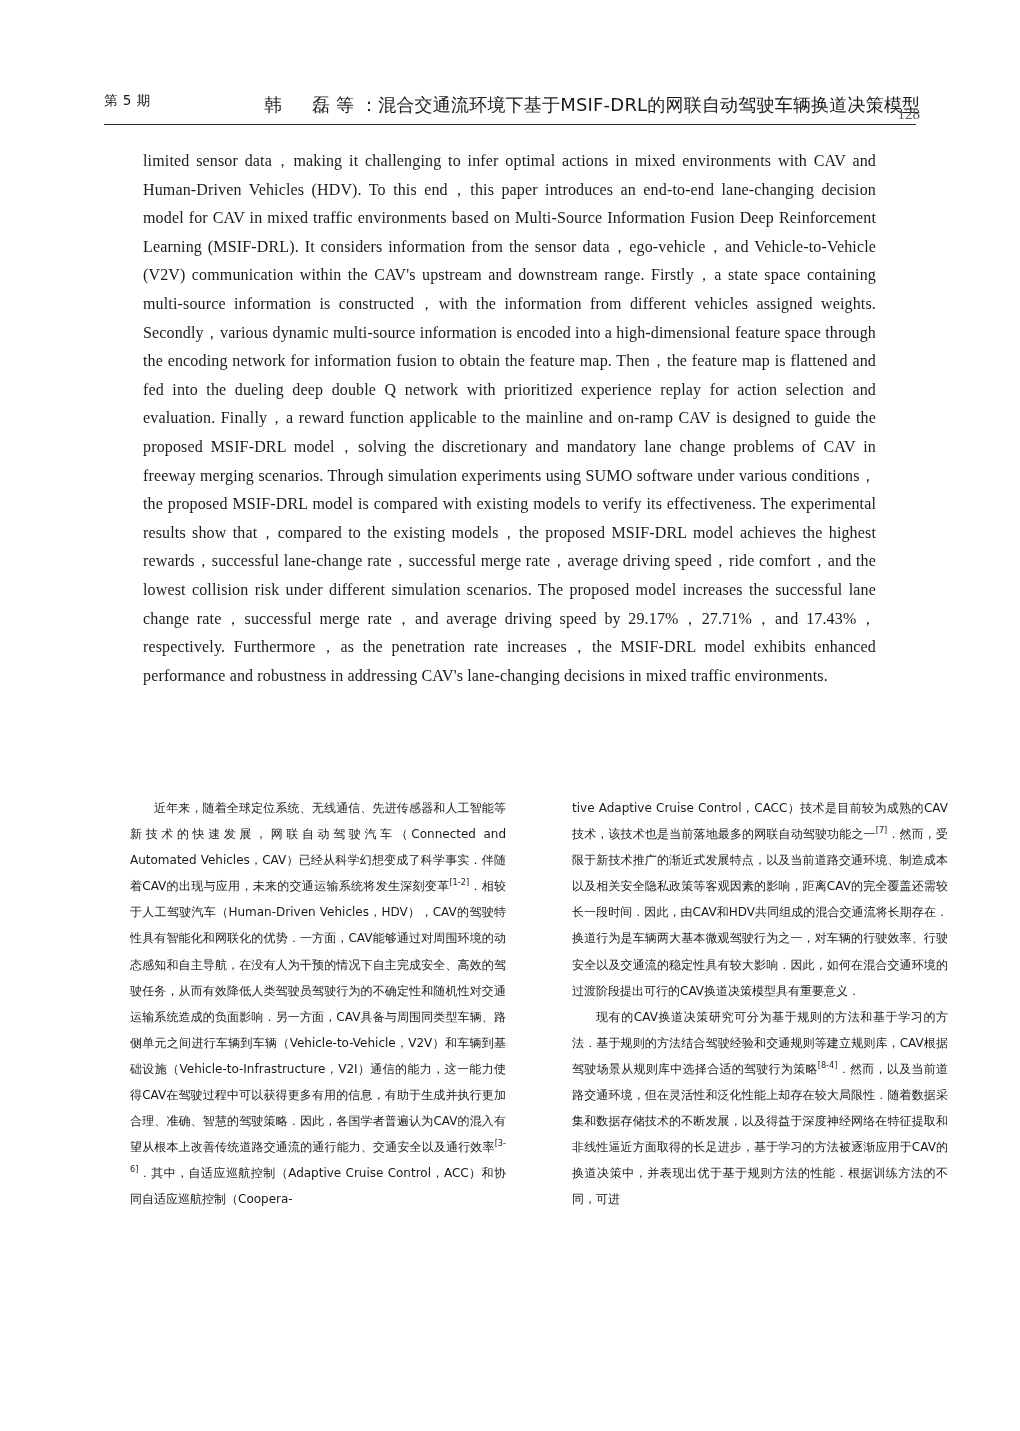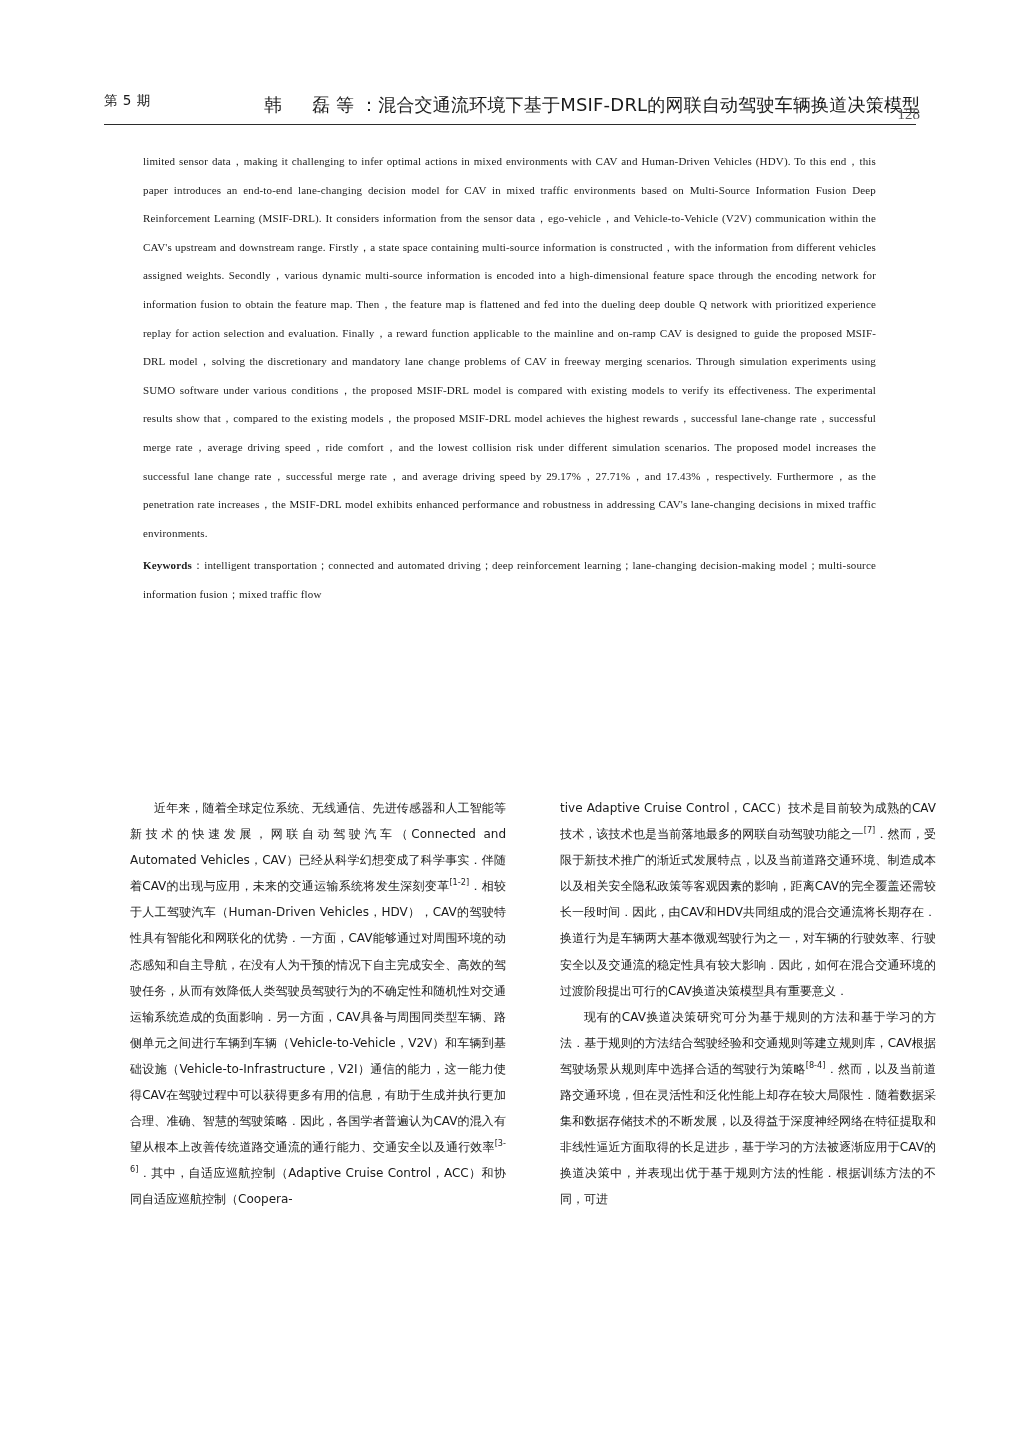--- a/index.html
+++ b/index.html
@@ -70,21 +70,21 @@
     font-family: "Liberation Serif", serif;
     color: #555;
   }
 
   
   .abstract {
     position: absolute;
     left: 143px;
     top: 147px;
     width: 733px;
-    font-size: 11px;
+    font-size: 16px;
     line-height: 28.6px;
     text-align: justify;
     text-justify: inter-word;
     letter-spacing: 0.15px;
   }
   .abstract p {
     margin: 0;
     text-indent: 0;
   }
   .keywords {
@@ -105,21 +105,21 @@
   .col {
     position: absolute;
     top: 0;
     width: 376px;
     font-size: 12px;
     line-height: 26.1px;
     text-align: justify;
     font-family: "Liberation Serif", serif;
   }
   .col-left { left: 26px; }
-  .col-right { left: 456px; }
+  .col-right { left: 468px; }
   .col p {
     margin: 0;
   }
   .col p.indent {
     text-indent: 2em;
   }
   .cjk {
     font-family: "DejaVu Sans", "Liberation Sans", sans-serif;
   }
   sup {
@@ -137,23 +137,20 @@
     <span class="header-issue cjk">第 5 期</span>
     <span class="header-title cjk">
       <span class="author">韩　磊等</span><span>：</span><span>混合交通流环境下基于MSIF-DRL的网联自动驾驶车辆换道决策模型</span>
     </span>
     <span class="header-pageno">128</span>
   </div>
   <div class="header-rule"></div>
 
   <div class="abstract">
     <p>limited sensor data，making it challenging to infer optimal actions in mixed environments with CAV and Human-Driven Vehicles (HDV). To this end，this paper introduces an end-to-end lane-changing decision model for CAV in mixed traffic environments based on Multi-Source Information Fusion Deep Reinforcement Learning (MSIF-DRL). It considers information from the sensor data，ego-vehicle，and Vehicle-to-Vehicle (V2V) communication within the CAV's upstream and downstream range. Firstly，a state space containing multi-source information is constructed，with the information from different vehicles assigned weights. Secondly，various dynamic multi-source information is encoded into a high-dimensional feature space through the encoding network for information fusion to obtain the feature map. Then，the feature map is flattened and fed into the dueling deep double Q network with prioritized experience replay for action selection and evaluation. Finally，a reward function applicable to the mainline and on-ramp CAV is designed to guide the proposed MSIF-DRL model，solving the discretionary and mandatory lane change problems of CAV in freeway merging scenarios. Through simulation experiments using SUMO software under various conditions，the proposed MSIF-DRL model is compared with existing models to verify its effectiveness. The experimental results show that，compared to the existing models，the proposed MSIF-DRL model achieves the highest rewards，successful lane-change rate，successful merge rate，average driving speed，ride comfort，and the lowest collision risk under different simulation scenarios. The proposed model increases the successful lane change rate，successful merge rate，and average driving speed by 29.17%，27.71%，and 17.43%，respectively. Furthermore，as the penetration rate increases，the MSIF-DRL model exhibits enhanced performance and robustness in addressing CAV's lane-changing decisions in mixed traffic environments.</p>
-    <p class="keywords">
-      <b>Keywords</b><span>：</span><span>intelligent transportation；connected and automated driving；deep reinforcement learning；lane-changing decision-making model；multi-source information fusion；mixed traffic flow</span>
-    </p>
   </div>
 
   <div class="columns">
 
     <div class="col col-left cjk">
       <p class="indent"><span>近年来，随着全球定位系统、无线通信、先进传感器和人工智能等新技术的快速发展，网联自动驾驶汽车（Connected and Automated Vehicles，CAV）已经从科学幻想变成了科学事实．伴随着CAV的出现与应用，未来的交通运输系统将发生深刻变革</span><sup>[1-2]</sup><span>．相较于人工驾驶汽车（Human-Driven Vehicles，HDV），CAV的驾驶特性具有智能化和网联化的优势．一方面，CAV能够通过对周围环境的动态感知和自主导航，在没有人为干预的情况下自主完成安全、高效的驾驶任务，从而有效降低人类驾驶员驾驶行为的不确定性和随机性对交通运输系统造成的负面影响．另一方面，CAV具备与周围同类型车辆、路侧单元之间进行车辆到车辆（Vehicle-to-Vehicle，V2V）和车辆到基础设施（Vehicle-to-Infrastructure，V2I）通信的能力，这一能力使得CAV在驾驶过程中可以获得更多有用的信息，有助于生成并执行更加合理、准确、智慧的驾驶策略．因此，各国学者普遍认为CAV的混入有望从根本上改善传统道路交通流的通行能力、交通安全以及通行效率</span><sup>[3-6]</sup><span>．其中，自适应巡航控制（Adaptive Cruise Control，ACC）和协同自适应巡航控制（Coopera-</span></p>
     </div>
 
     <div class="col col-right cjk">
       <p><span>tive Adaptive Cruise Control，CACC）技术是目前较为成熟的CAV技术，该技术也是当前落地最多的网联自动驾驶功能之一</span><sup>[7]</sup><span>．然而，受限于新技术推广的渐近式发展特点，以及当前道路交通环境、制造成本以及相关安全隐私政策等客观因素的影响，距离CAV的完全覆盖还需较长一段时间．因此，由CAV和HDV共同组成的混合交通流将长期存在．换道行为是车辆两大基本微观驾驶行为之一，对车辆的行驶效率、行驶安全以及交通流的稳定性具有较大影响．因此，如何在混合交通环境的过渡阶段提出可行的CAV换道决策模型具有重要意义．</span></p>

